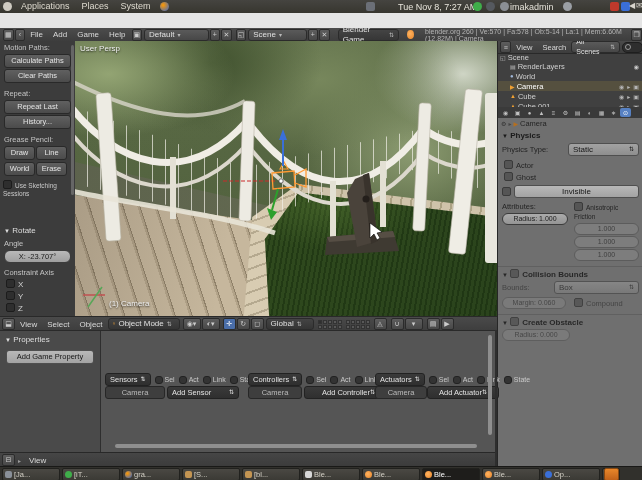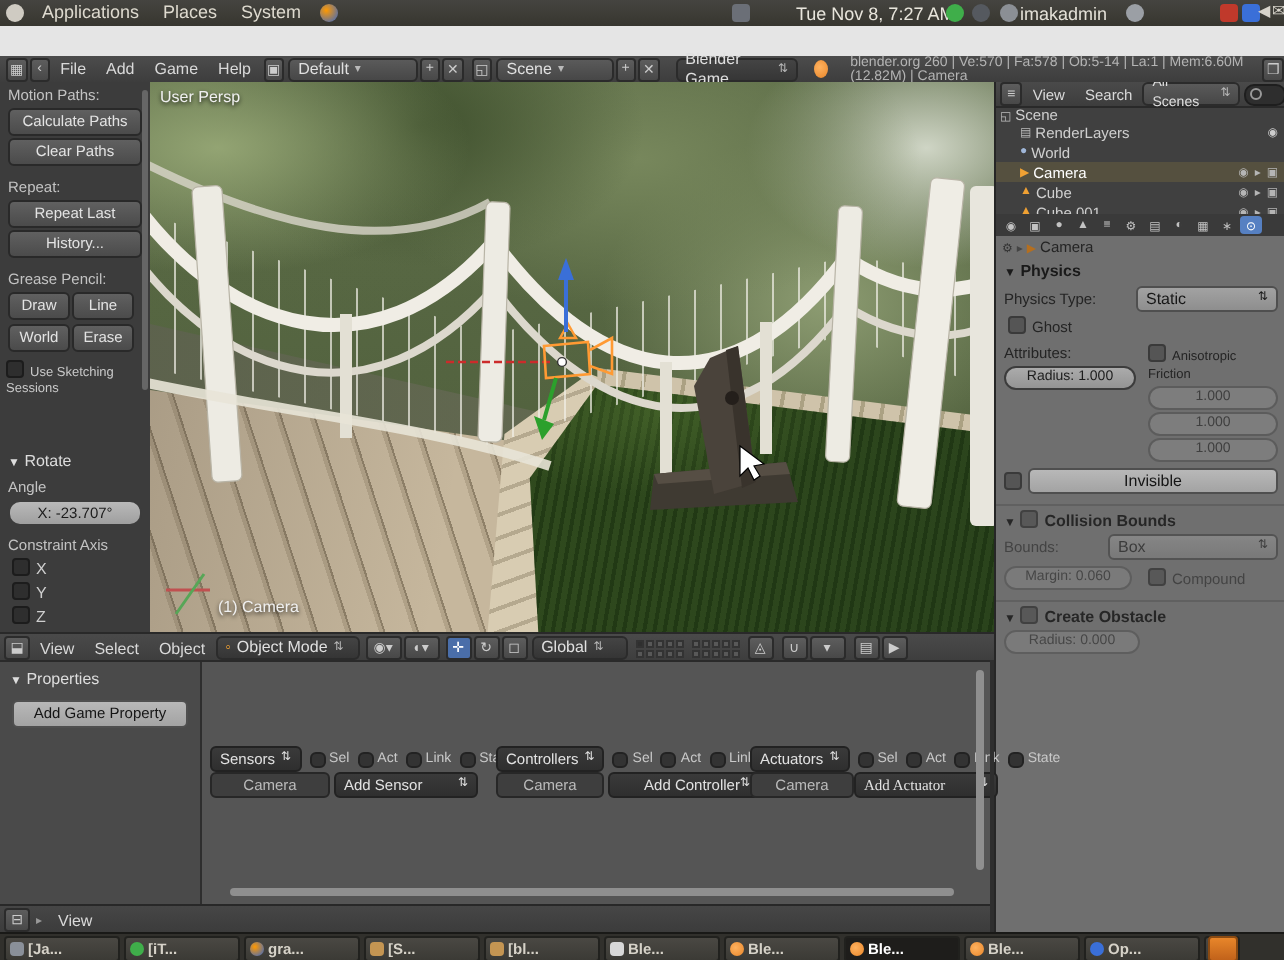--- a/index.html
+++ b/index.html
@@ -81,21 +81,21 @@
   
   .logic{left:0;top:330px;width:495px;height:122px;background:#555;border-top:1px solid #2a2a2a;}
   .lpanel{left:0;top:0;width:100px;height:122px;background:#4a4a4a;border-right:1px solid #2e2e2e;}
   .lhdr{background:linear-gradient(#3a3a3a,#2f2f2f);border:1px solid #222;border-radius:3px;color:#e2e2e2;height:11px;line-height:11px;padding:0 4px;display:inline-flex;align-items:center;font-size:7.5px;}
   .lfield{background:#3e3e3e;border:1px solid #272727;border-radius:3px;color:#ddd;height:11px;line-height:11px;padding:0 4px;font-size:7.5px;}
   .lcb{display:inline-flex;align-items:center;color:#c9c9c9;font-size:7px;margin-left:4px;}
   .lcb i{width:6px;height:6px;background:#333;border:1px solid #222;border-radius:3px;margin-right:2px;}
   .lfoot{left:0;top:452px;width:495px;height:14px;background:linear-gradient(#464646,#3b3b3b);border-top:1px solid #282828;}
   
   .taskbar{left:0;top:466px;width:642px;height:14px;background:#31302c;border-top:1px solid #191917;display:flex;align-items:center;padding-left:2px;gap:2px;}
-  .titem{width:52px;height:11px;background:linear-gradient(#4a4843,#3b3a35);border:1px solid #21211e;border-radius:2px;display:flex;align-items:center;padding:0 2px;color:#d6d2c8;font-size:7.5px;white-space:nowrap;overflow:hidden;font-weight:bold;}
+  .titem{width:52px;height:11px;background:linear-gradient(#4a4843,#3b3a35);border:1px solid #21211e;border-radius:2px;display:flex;align-items:center;padding:0 2px;color:#d6d2c8;font-size:7.5px;white-space:nowrap;overflow:hidden;}
   .titem.on{background:#1e1d1b;color:#fff;}
   .ticon{width:7px;height:7px;border-radius:2px;margin-right:2px;flex:none;}
   .scrollv{background:#8f8f8f;border-radius:3px;}
 </style>
 </head>
 <body>
 
 <div class="screen">
 
   <div class="ab gpanel flex">
@@ -367,36 +367,37 @@
       <span class="plabel">Camera</span>
     </div>
     <div class="phead"><span style="font-size:6px;">▼</span> <span>Physics</span></div>
     <div class="flex" style="padding:0 4px;margin-top:1px;">
       <span class="plabel" style="width:66px;">Physics Type:</span>
       <span class="pdd" style="flex:1;justify-content:space-between;">
           <span>Static</span>
           <span style="font-size:6px;">⇅</span>
         </span>
     </div>
+    <div style="padding:4px 6px 0;"><span class="pcb"></span><span class="plabel">Actor</span></div>
     <div style="padding:2px 6px 0;"><span class="pcb"></span><span class="plabel">Ghost</span></div>
+    <div class="flex" style="padding:3px 4px 0;">
+      <span class="pcb"></span>
+      <span class="pbtn" style="flex:1;">Invisible</span>
+    </div>
     <div class="flex" style="padding:4px 4px 0;align-items:flex-start;">
       <div style="width:66px;">
         <div class="plabel">Attributes:</div>
         <div class="slider" style="margin-top:2px;height:10px;line-height:10px;font-size:7px;background:linear-gradient(#ababab,#949494);">Radius: 1.000</div>
       </div>
       <div style="flex:1;margin-left:6px;">
         <div><span class="pcb"></span><span class="plabel" style="font-size:6.5px;">Anisotropic Friction</span></div>
         <div class="pfield" style="margin-top:2px;">1.000</div>
         <div class="pfield" style="margin-top:1px;">1.000</div>
         <div class="pfield" style="margin-top:1px;">1.000</div>
       </div>
-    </div>
-    <div class="flex" style="padding:3px 4px 0;">
-      <span class="pcb"></span>
-      <span class="pbtn" style="flex:1;">Invisible</span>
     </div>
     <div style="border-top:1px solid #5e5e5e;margin-top:5px;opacity:.85;">
       <div class="phead"><span style="font-size:6px;">▼</span> <span class="pcb"></span><span>Collision Bounds</span></div>
       <div class="flex" style="padding:0 4px;">
         <span class="plabel" style="width:52px;color:#3c3c3c;">Bounds:</span>
         <span class="pdd" style="flex:1;justify-content:space-between;background:linear-gradient(#8a8a8a,#7b7b7b);color:#333;">
             <span>Box</span>
             <span style="font-size:6px;">⇅</span>
           </span>
       </div>
@@ -492,21 +493,21 @@
           <i></i>
           <span>Link</span>
         </span>
       <span class="lcb">
           <i></i>
           <span>State</span>
         </span>
     </div>
     <div class="ab flex" style="left:375px;top:55px;">
       <span class="lfield" style="width:42px;text-align:center;color:#bbb;">Camera</span>
-      <span class="lhdr" style="width:62px;margin-left:0;justify-content:space-between;font-family:Liberation Serif, serif;">
+      <span class="lhdr" style="width:62px;margin-left:0;justify-content:center;">
           <span>Add Actuator</span>
           <span style="font-size:6px;">⇅</span>
         </span>
     </div>
     <div class="ab scrollv" style="right:3px;top:4px;width:4px;height:100px;"></div>
     <div class="ab scrollv" style="left:115px;top:113px;width:362px;height:4px;"></div>
   </div>
 
   <div class="ab lfoot flex">
     <span class="sqbtn" style="margin-left:2px;">⊟</span>

